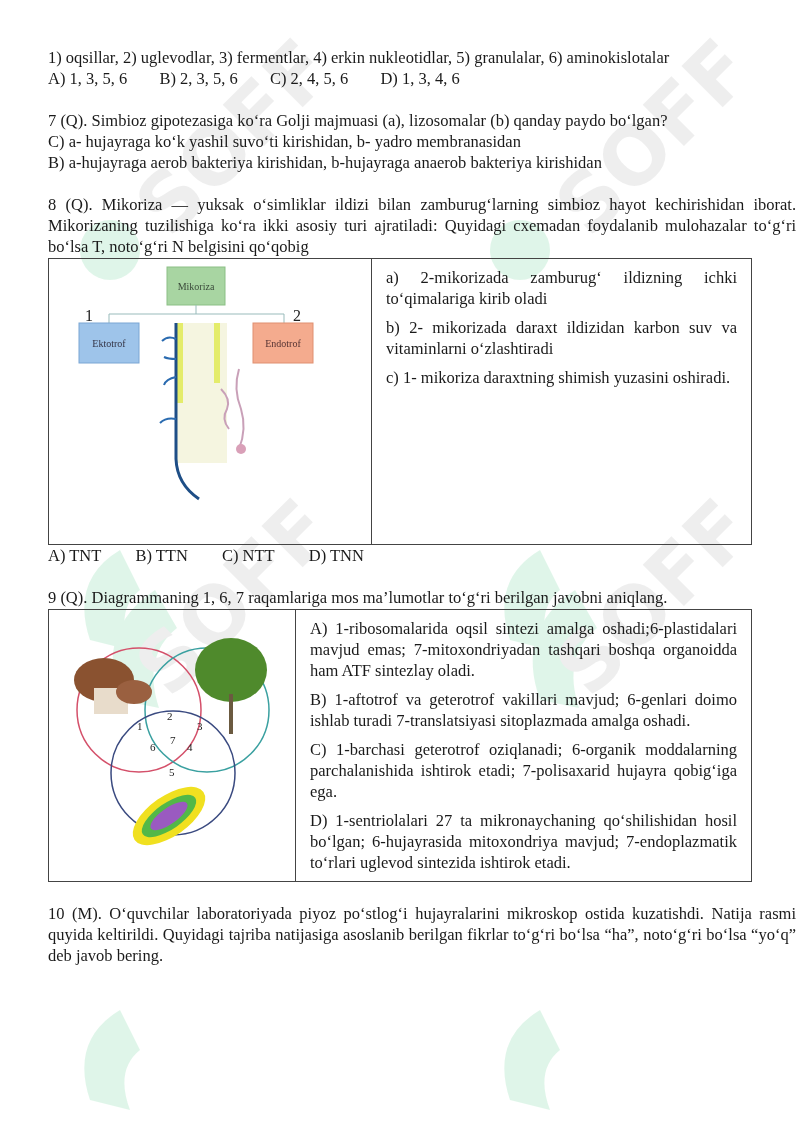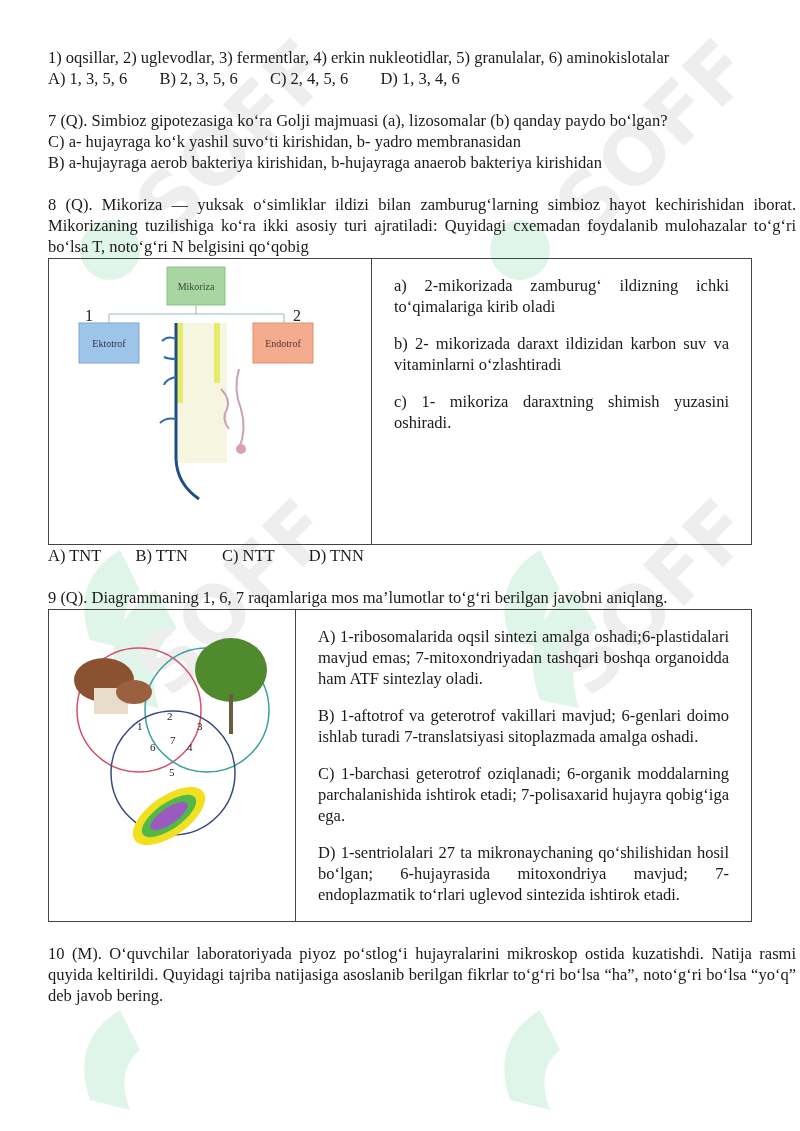--- a/index.html
+++ b/index.html
@@ -11,21 +11,21 @@
     .wm { position: absolute; pointer-events: none; z-index: 0; }
     .page { position: absolute; left: 48px; top: 47px; width: 748px; z-index: 1; }
     .just { text-align: justify; }
     .p { margin: 0; }
     .gap { height: 21px; }
     .opts span { display: inline-block; margin-right: 28px; }
     .opts8 span { margin-right: 30px; }
     b { font-weight: normal; }
     table.qt { border-collapse: collapse; width: 704px; margin-top: 1px; }
     table.qt td { border: 1px solid #444; vertical-align: top; padding: 0 6px; }
-    .rtext p { margin: 16px; text-align: justify; }
+    .rtext p { margin: 8px; text-align: justify; }
   </style>
 </head>
 <body>
 
 <svg class="wm" width="800" height="1131" viewBox="0 0 800 1131" style="left:0;top:0;opacity:0.16">
   <g fill="#3fc47a">
     <path d="M90 640 q-20 -60 30 -90 l20 40 q-25 20 -10 60 z"></path>
     <path d="M120 700 q-25 -70 35 -110 l22 38 q-35 28 -18 80 z"></path>
     <path d="M510 640 q-20 -60 30 -90 l20 40 q-25 20 -10 60 z"></path>
     <path d="M540 700 q-25 -70 35 -110 l22 38 q-35 28 -18 80 z"></path>

